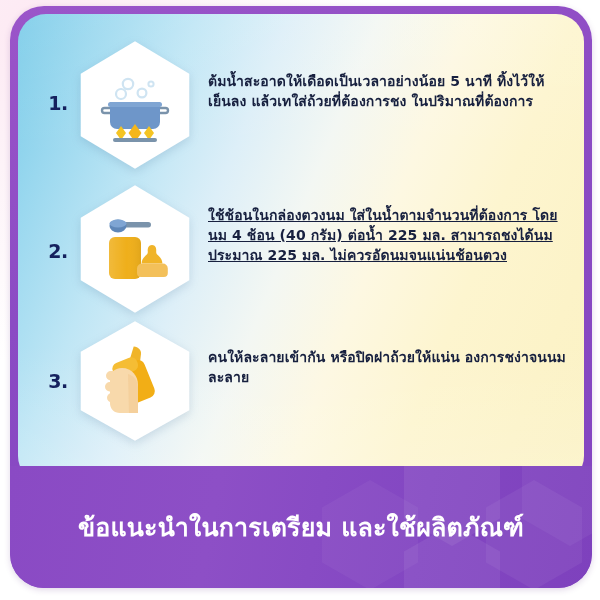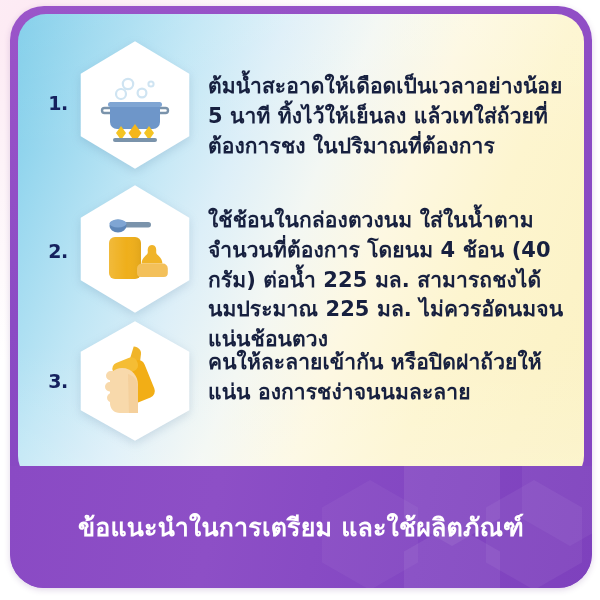--- a/index.html
+++ b/index.html
@@ -136,28 +136,28 @@
     display: flex;
     align-items: center;
     justify-content: center;
   }
   .hex-inner svg { display: block; }
 
   .step-text {
     flex: 1 1 auto;
     padding-left: 14px;
     padding-right: 18px;
-    font-size: 21px;
+    font-size: 14px;
     line-height: 1.42;
     color: #17203f;
     font-weight: 600;
     letter-spacing: 0.1px;
   }
   .step-row.s1 .step-text { padding-top: 32px; }
-  .step-row.s2 .step-text { padding-top: 22px; }
+  .step-row.s2 .step-text { padding-top: 22px; text-decoration: underline; }
   .step-row.s3 .step-text { padding-top: 28px; }
 
   .step-text p { margin: 0; }
 
   
   #banner {
     position: absolute;
     left: 0;
     bottom: 0;
     width: 582px;

